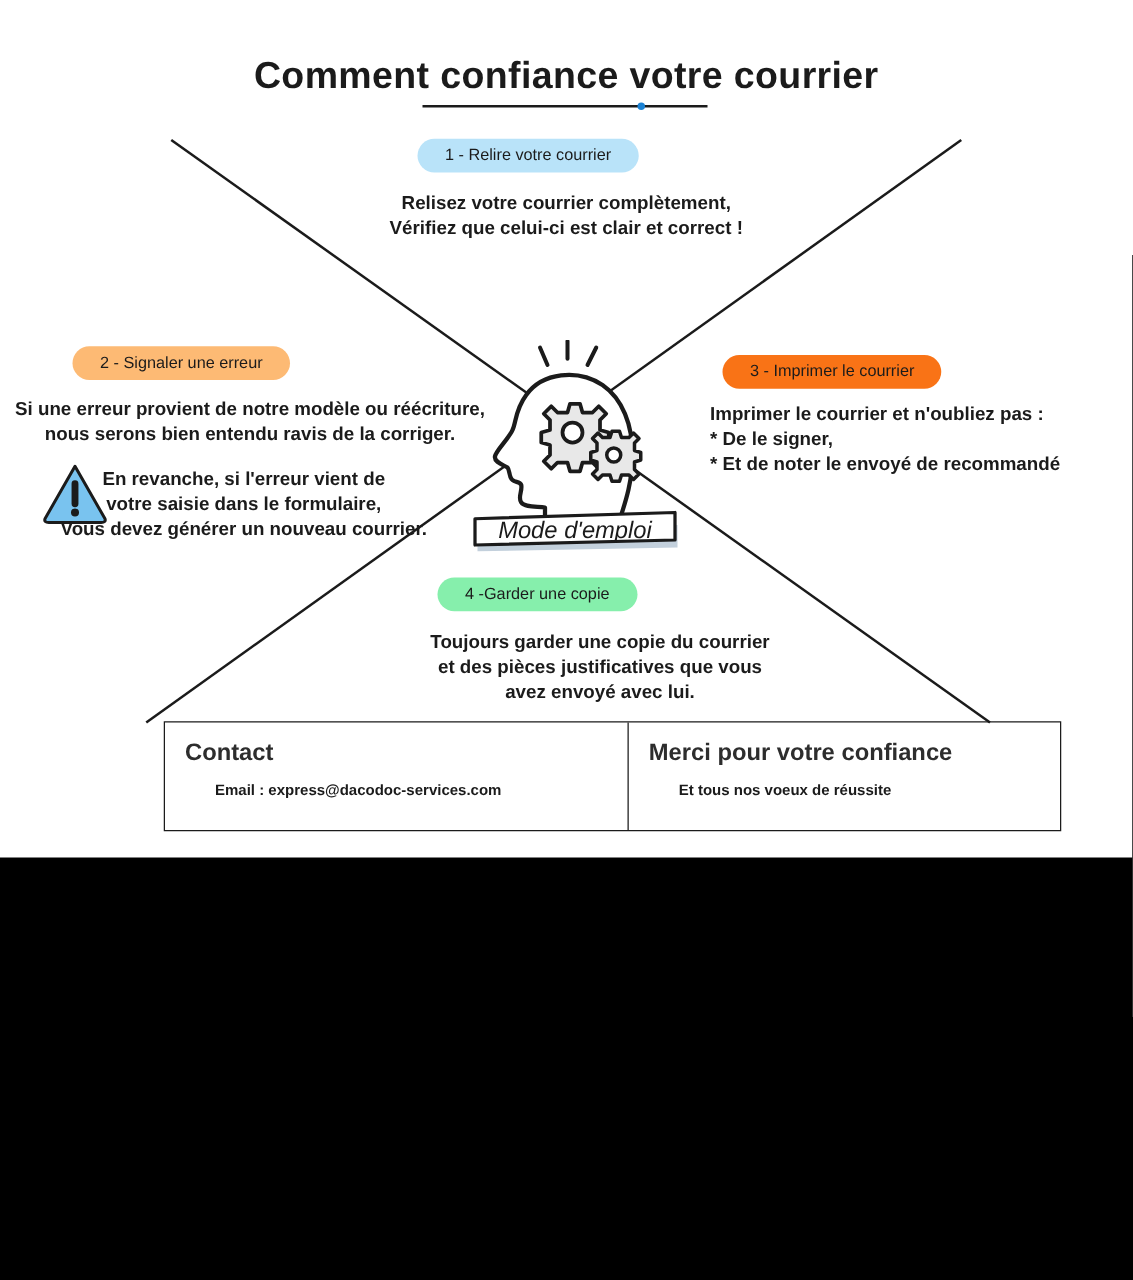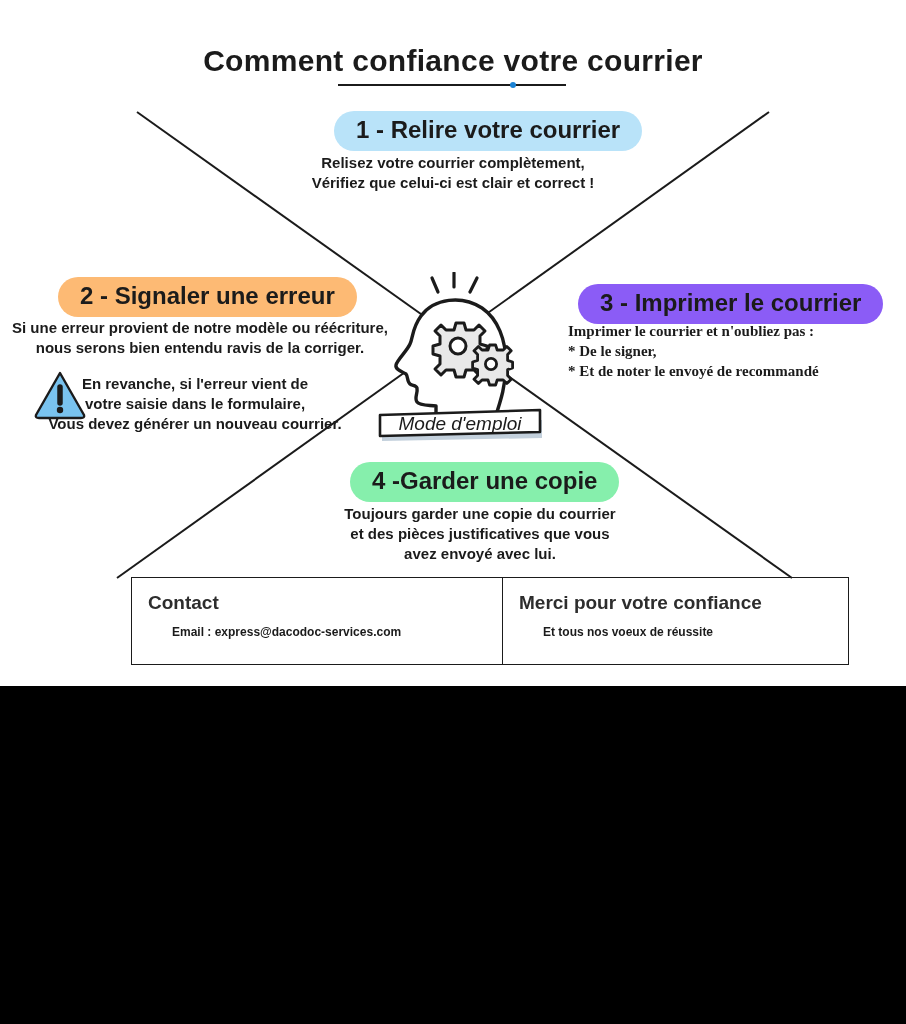--- a/index.html
+++ b/index.html
@@ -69,29 +69,29 @@
     height: 6px;
     border-radius: 50%;
     background: #1b82d4;
   }
 
   
   .pill {
     position: absolute;
     border-radius: 22px;
     padding: 5px 22px 7px 22px;
-    font-size: 24px;
-    font-weight: 700;
+    font-size: 13px;
+    font-weight: 400;
     color: #1b1b1b;
     white-space: nowrap;
     font-family: "Liberation Sans", sans-serif;
   }
   .pill-1 { left: 334px; top: 111px; background: #b9e3f9; }
   .pill-2 { left: 58px;  top: 277px; background: #fdba74; }
-  .pill-3 { left: 578px; top: 284px; background: #8b5cf6; }
+  .pill-3 { left: 578px; top: 284px; background: #f97316; }
   .pill-4 { left: 350px; top: 462px; background: #86efac; }
 
   
   .body-text {
     position: absolute;
     font-size: 15px;
     font-weight: 700;
     color: #1b1b1b;
     line-height: 1.32;
     font-family: "Liberation Sans", sans-serif;
@@ -105,21 +105,20 @@
     text-align: center;
   }
   .txt-2b {
     left: 30px; top: 374px; width: 330px;
     text-align: center;
     color: #1b1b1b;
   }
   .txt-3 {
     left: 568px; top: 322px; width: 330px;
     text-align: left;
-    font-family: Liberation Serif, serif;
   }
   .txt-4 {
     left: 320px; top: 504px; width: 320px;
     text-align: center;
   }
 
   
   .warn-icon {
     position: absolute;
     left: 34px;

